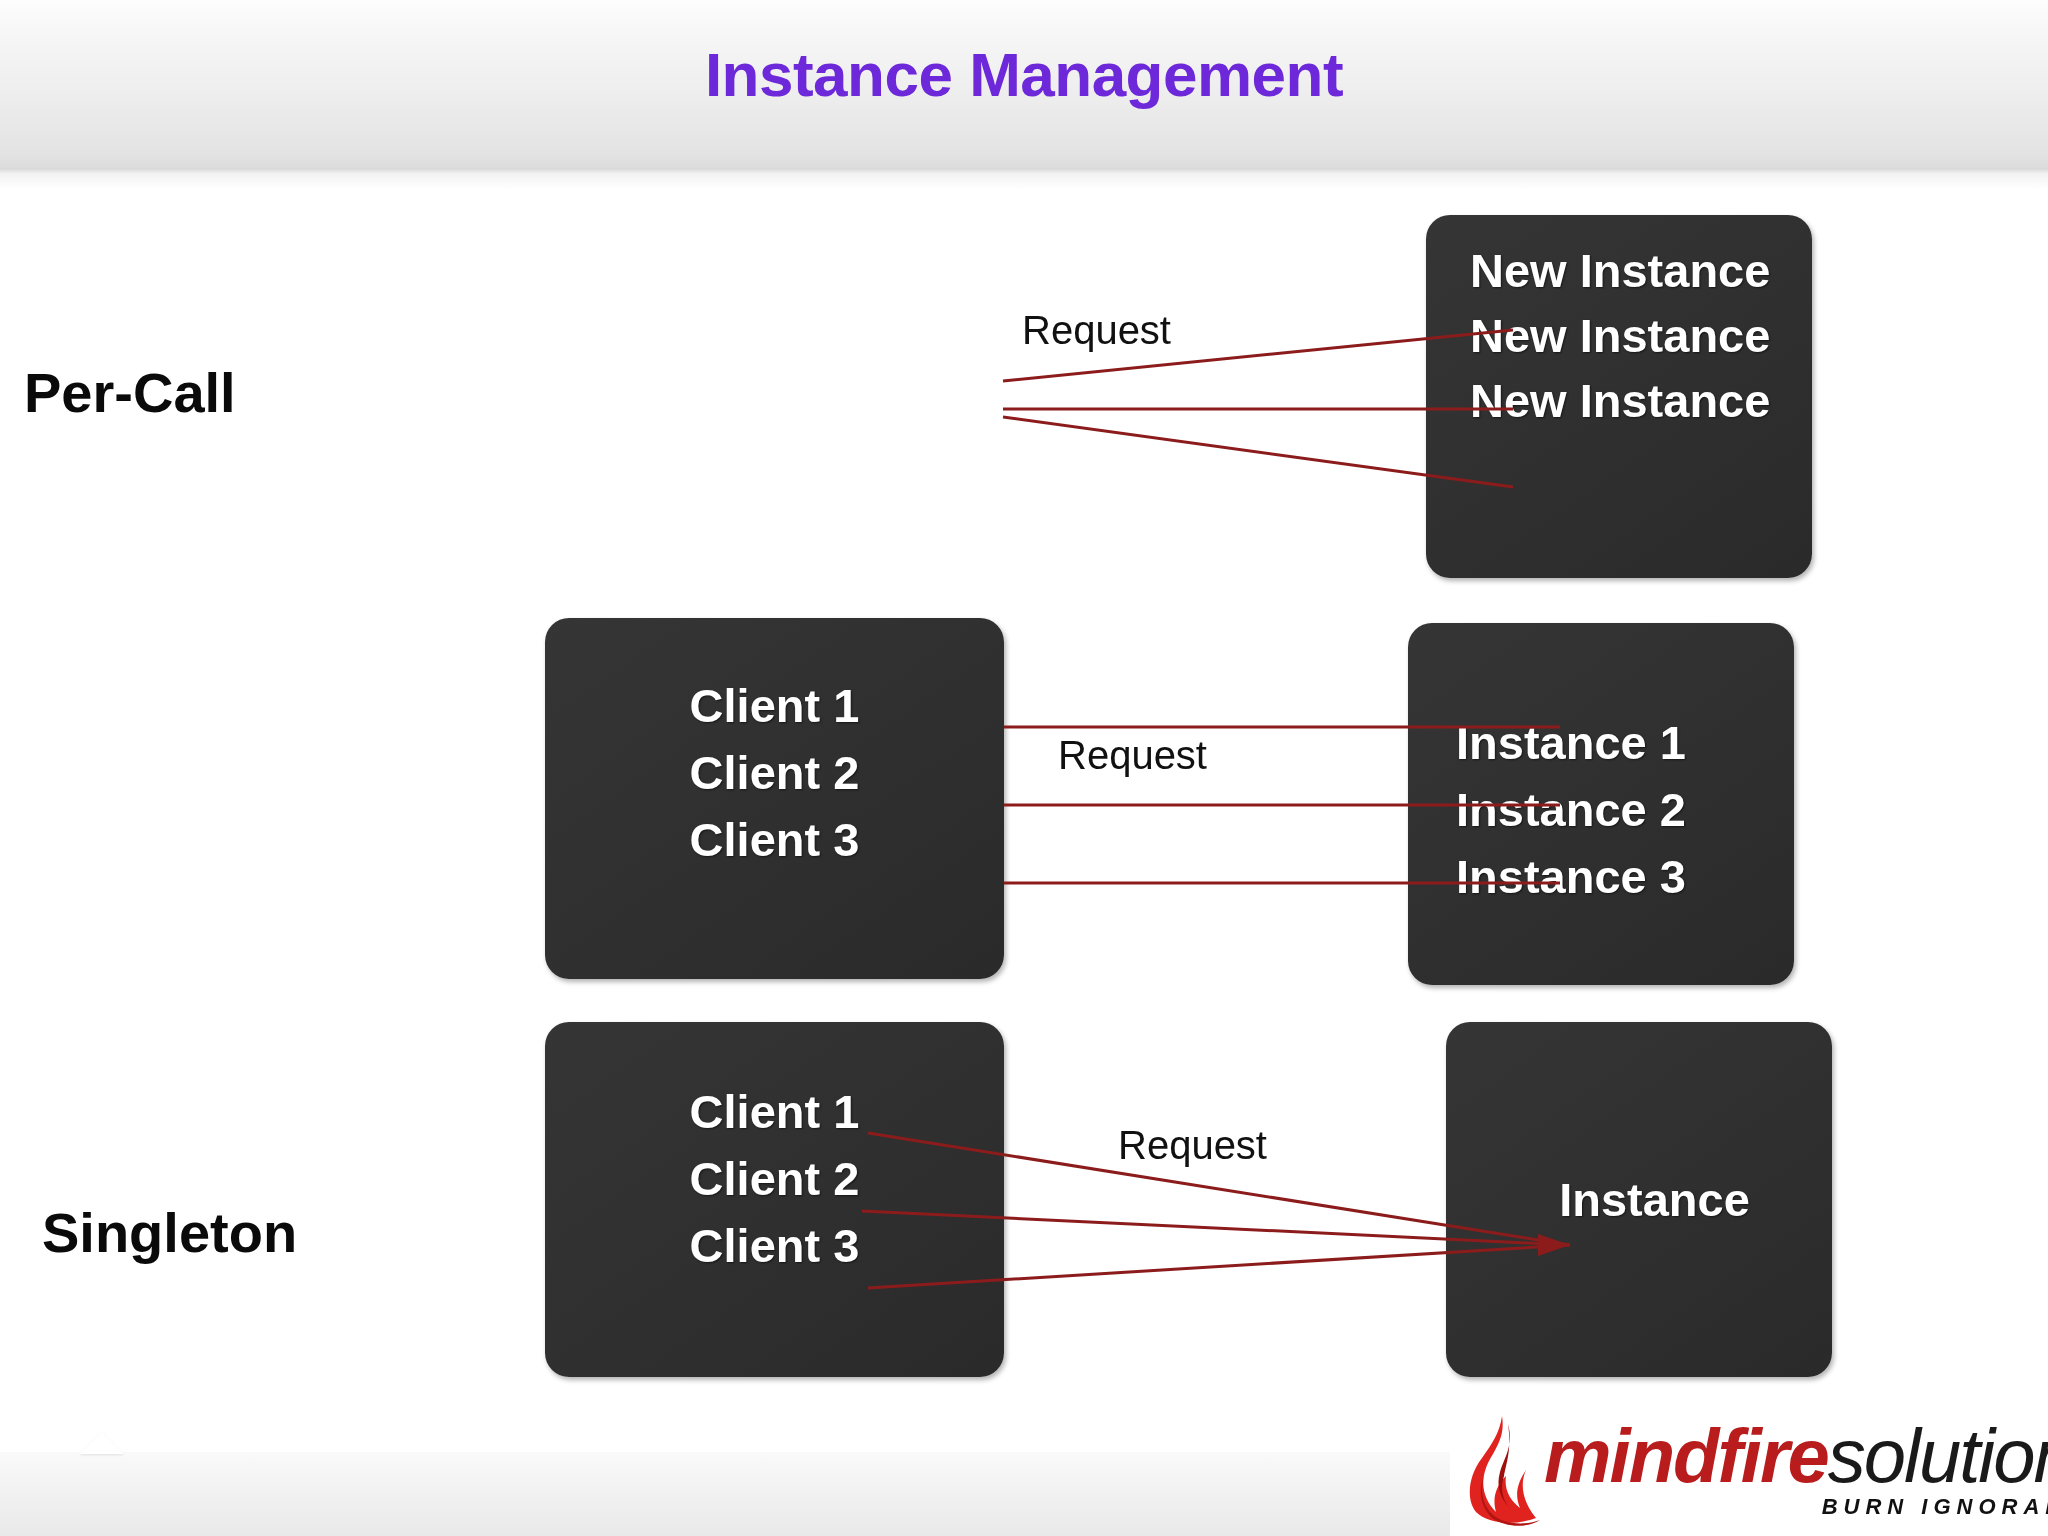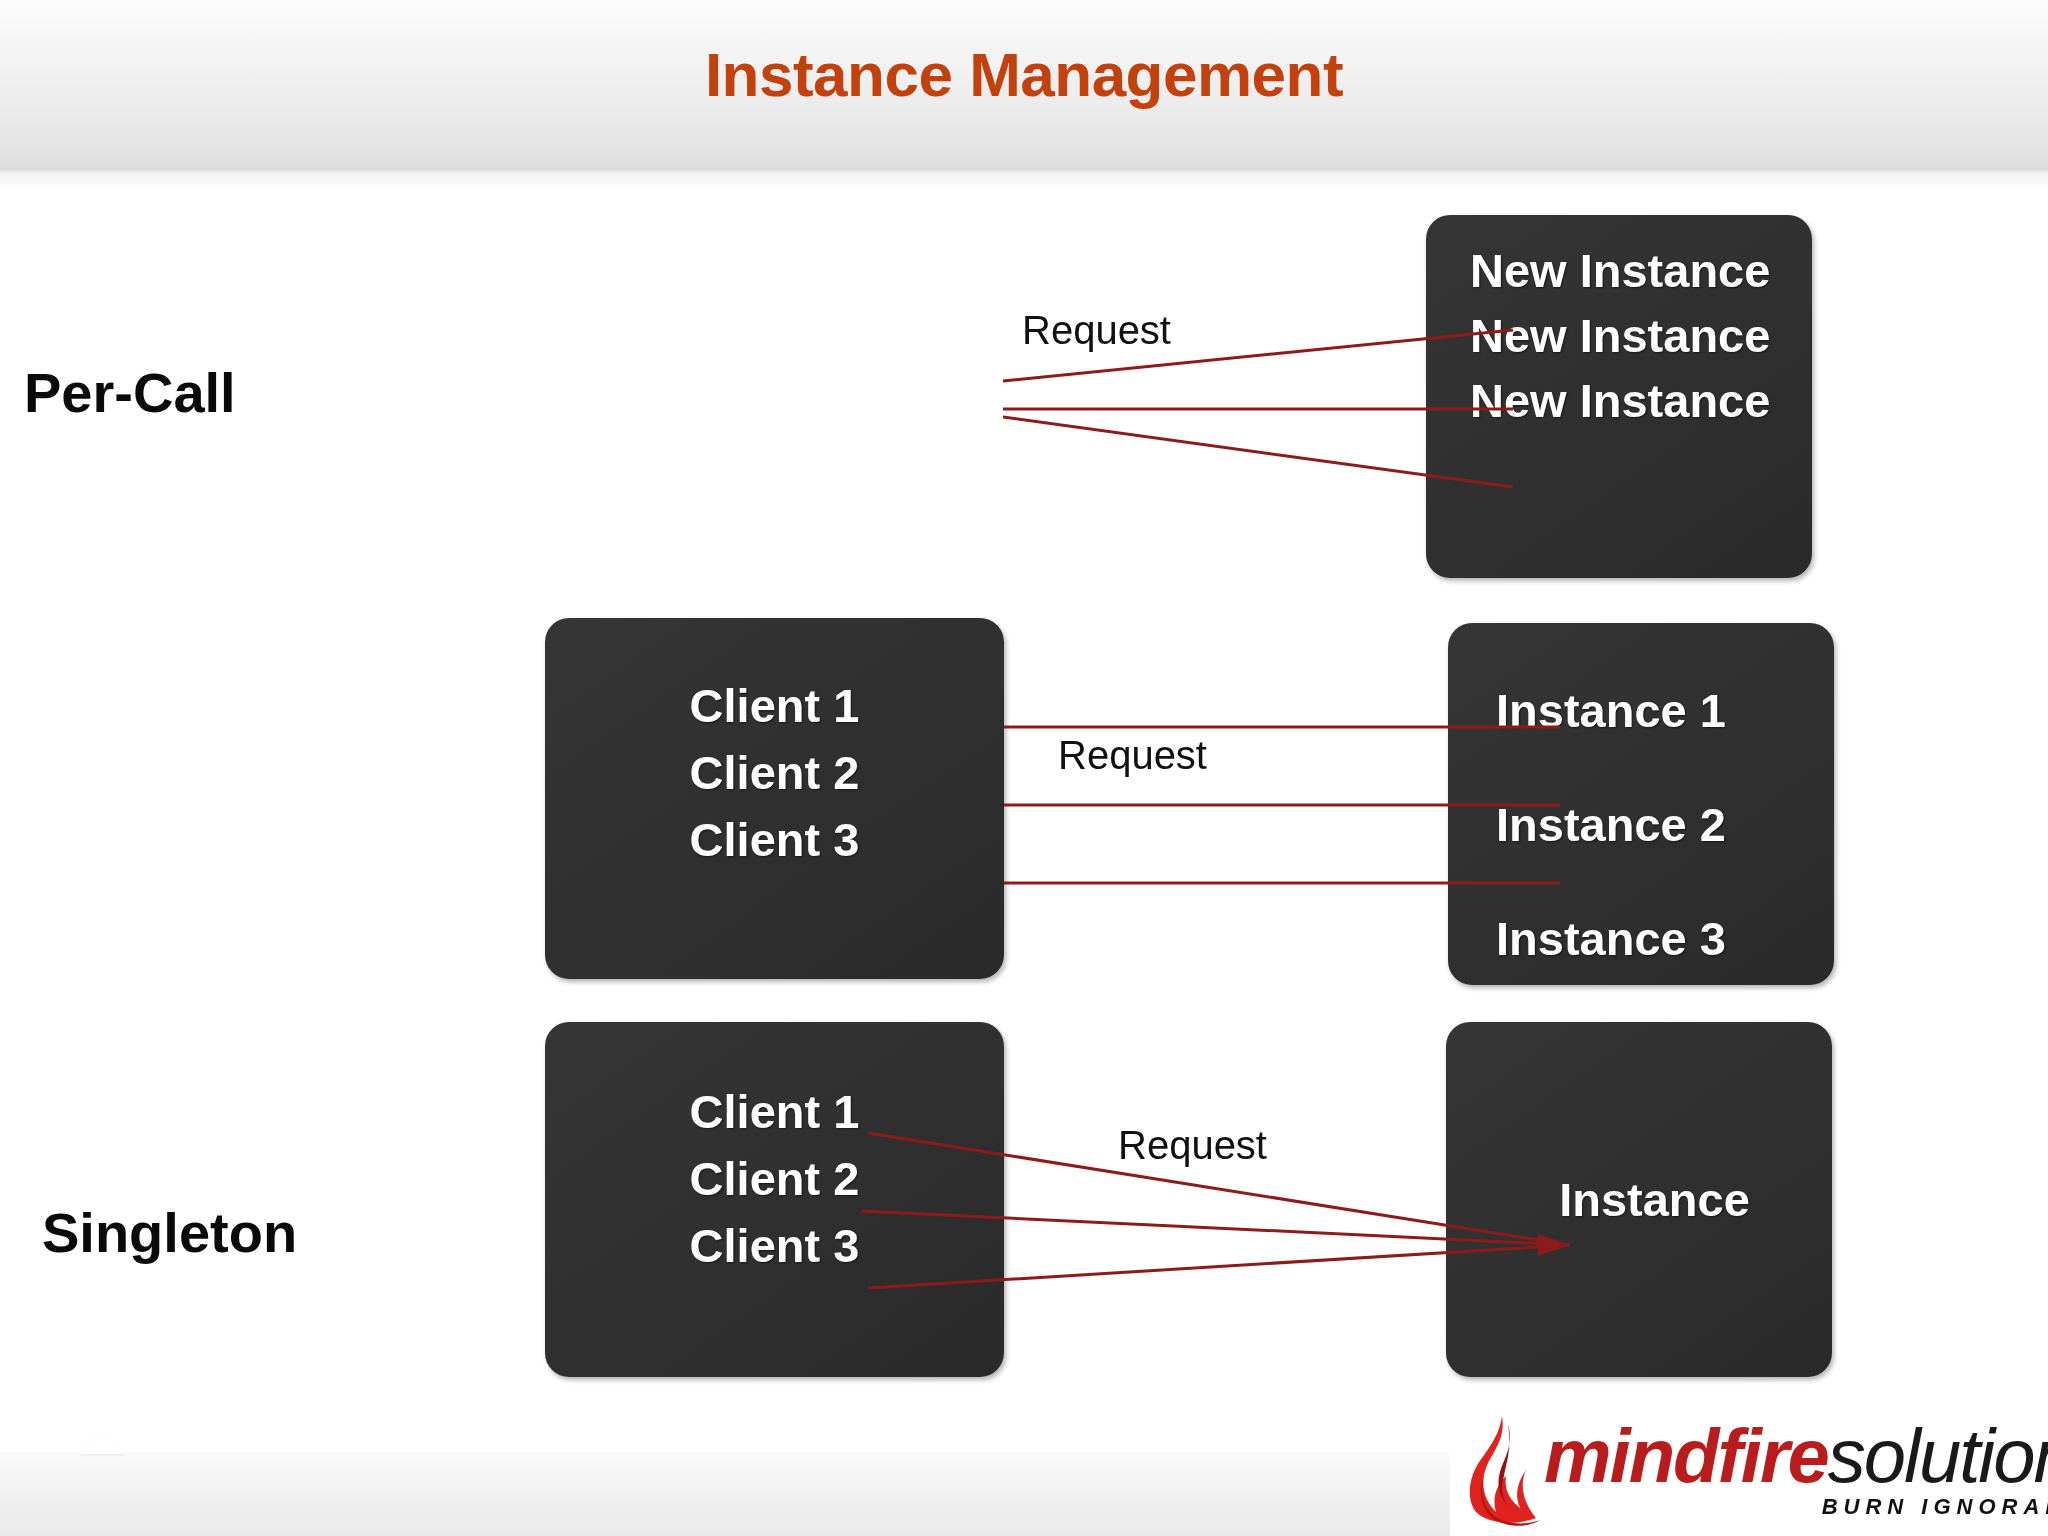--- a/index.html
+++ b/index.html
@@ -46,21 +46,21 @@
     background: linear-gradient(to bottom, rgba(0,0,0,0.16) 0%, rgba(0,0,0,0.05) 26%, rgba(0,0,0,0.0) 100%);
   }
   .slide-title {
     position: absolute;
     left: 0;
     top: 44px;
     width: 2048px;
     text-align: center;
     font-size: 62px;
     font-weight: bold;
-    color: #c2410c;
+    color: #6d28d9;
     letter-spacing: -0.5px;
     line-height: 1;
   }
 
   
   .row-label {
     position: absolute;
     font-weight: bold;
     color: #0a0a0a;
     font-size: 56px;
@@ -98,23 +98,23 @@
   #box-instances-1{ left: 1426px; top: 215px;  width: 386px; height: 363px;
                     justify-content: flex-start; align-items: flex-start;
                     padding: 32px 0 8px 44px; }
   #box-instances-1 .node-line { margin-bottom: 18px; }
 
   
   #box-client-2   { left: 545px;  top: 618px;  width: 459px; height: 361px;
                     justify-content: flex-start; align-items: center;
                     padding-top: 64px; }
   #box-client-2 .node-line { margin-bottom: 20px; }
-  #box-instances-2{ left: 1448px; top: 623px;  width: 386px; height: 362px;
+  #box-instances-2{ left: 1408px; top: 623px;  width: 386px; height: 362px;
                     justify-content: flex-start; align-items: flex-start;
-                    padding: 64px 0 0 48px; gap: 47px; }
+                    padding: 96px 0 0 48px; }
   #box-instances-2 .node-line { margin-bottom: 20px; }
 
   
   #box-client-3   { left: 545px;  top: 1022px; width: 459px; height: 355px;
                     justify-content: flex-start; align-items: center;
                     padding-top: 66px; }
   #box-client-3 .node-line { margin-bottom: 20px; }
   #box-instance-3 { left: 1446px; top: 1022px; width: 386px; height: 355px; padding-left: 31px; }
 
   

